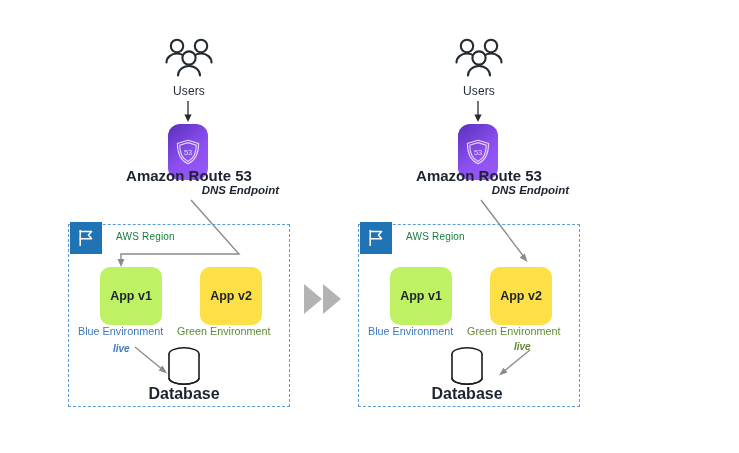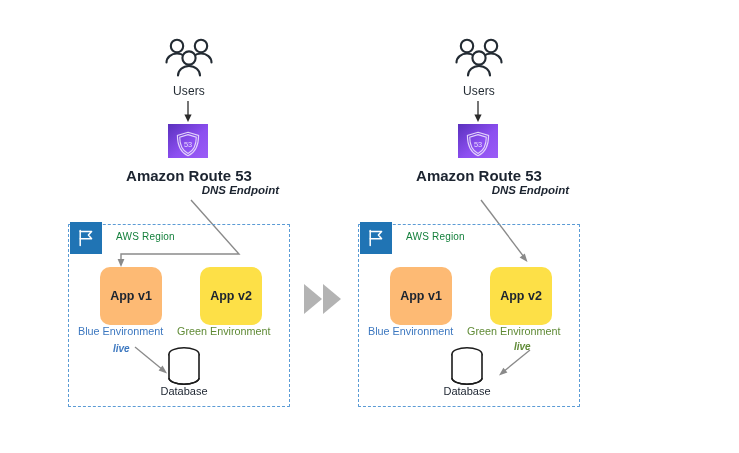--- a/index.html
+++ b/index.html
@@ -26,24 +26,24 @@
   .users-label {
     font-size: 12px;
     color: #232b33;
     text-align: center;
     width: 120px;
     letter-spacing: .1px;
   }
 
   
   .r53-icon {
-    width: 40px; height: 34px;
-    border-radius: 0;
+    width: 40px; height: 56px;
+    border-radius: 12px;
     background: linear-gradient(140deg, #5a30bd 0%, #8c4ff0 55%, #9b5cf6 100%);
-    display: flex; align-items: flex-end; justify-content: center;
+    display: flex; align-items: center; justify-content: center;
   }
   .r53-label {
     width: 180px;
     text-align: center;
     font-size: 15px;
     font-weight: bold;
     color: #1c2430;
     line-height: 15px;
   }
   .r53-sub {
@@ -75,21 +75,21 @@
 
   
   .app-box {
     width: 62px; height: 58px;
     border-radius: 10px;
     display: flex; align-items: center; justify-content: center;
     font-size: 12.5px;
     font-weight: bold;
     color: #1c2430;
   }
-  .app-blue  { background: #fdba74; }
+  .app-blue  { background: #bef264; }
   .app-green { background: #fde047; }
 
   .env-label {
     font-size: 10.8px;
     font-weight: normal;
     white-space: nowrap;
   }
   .env-blue  { color: #3d78c0; }
   .env-green { color: #5f8a35; }
 
@@ -97,22 +97,22 @@
     font-size: 10px;
     font-weight: bold;
     font-style: italic;
     white-space: nowrap;
   }
   .live-blue  { color: #3d78c0; }
   .live-green { color: #5f8a35; }
 
   
   .db-label {
-    font-size: 11px;
-    font-weight: normal;
+    font-size: 16px;
+    font-weight: bold;
     color: #1c2430;
     text-align: center;
     width: 110px;
   }
 </style>
 </head>
 <body>
 
 <div id="canvas">
 

